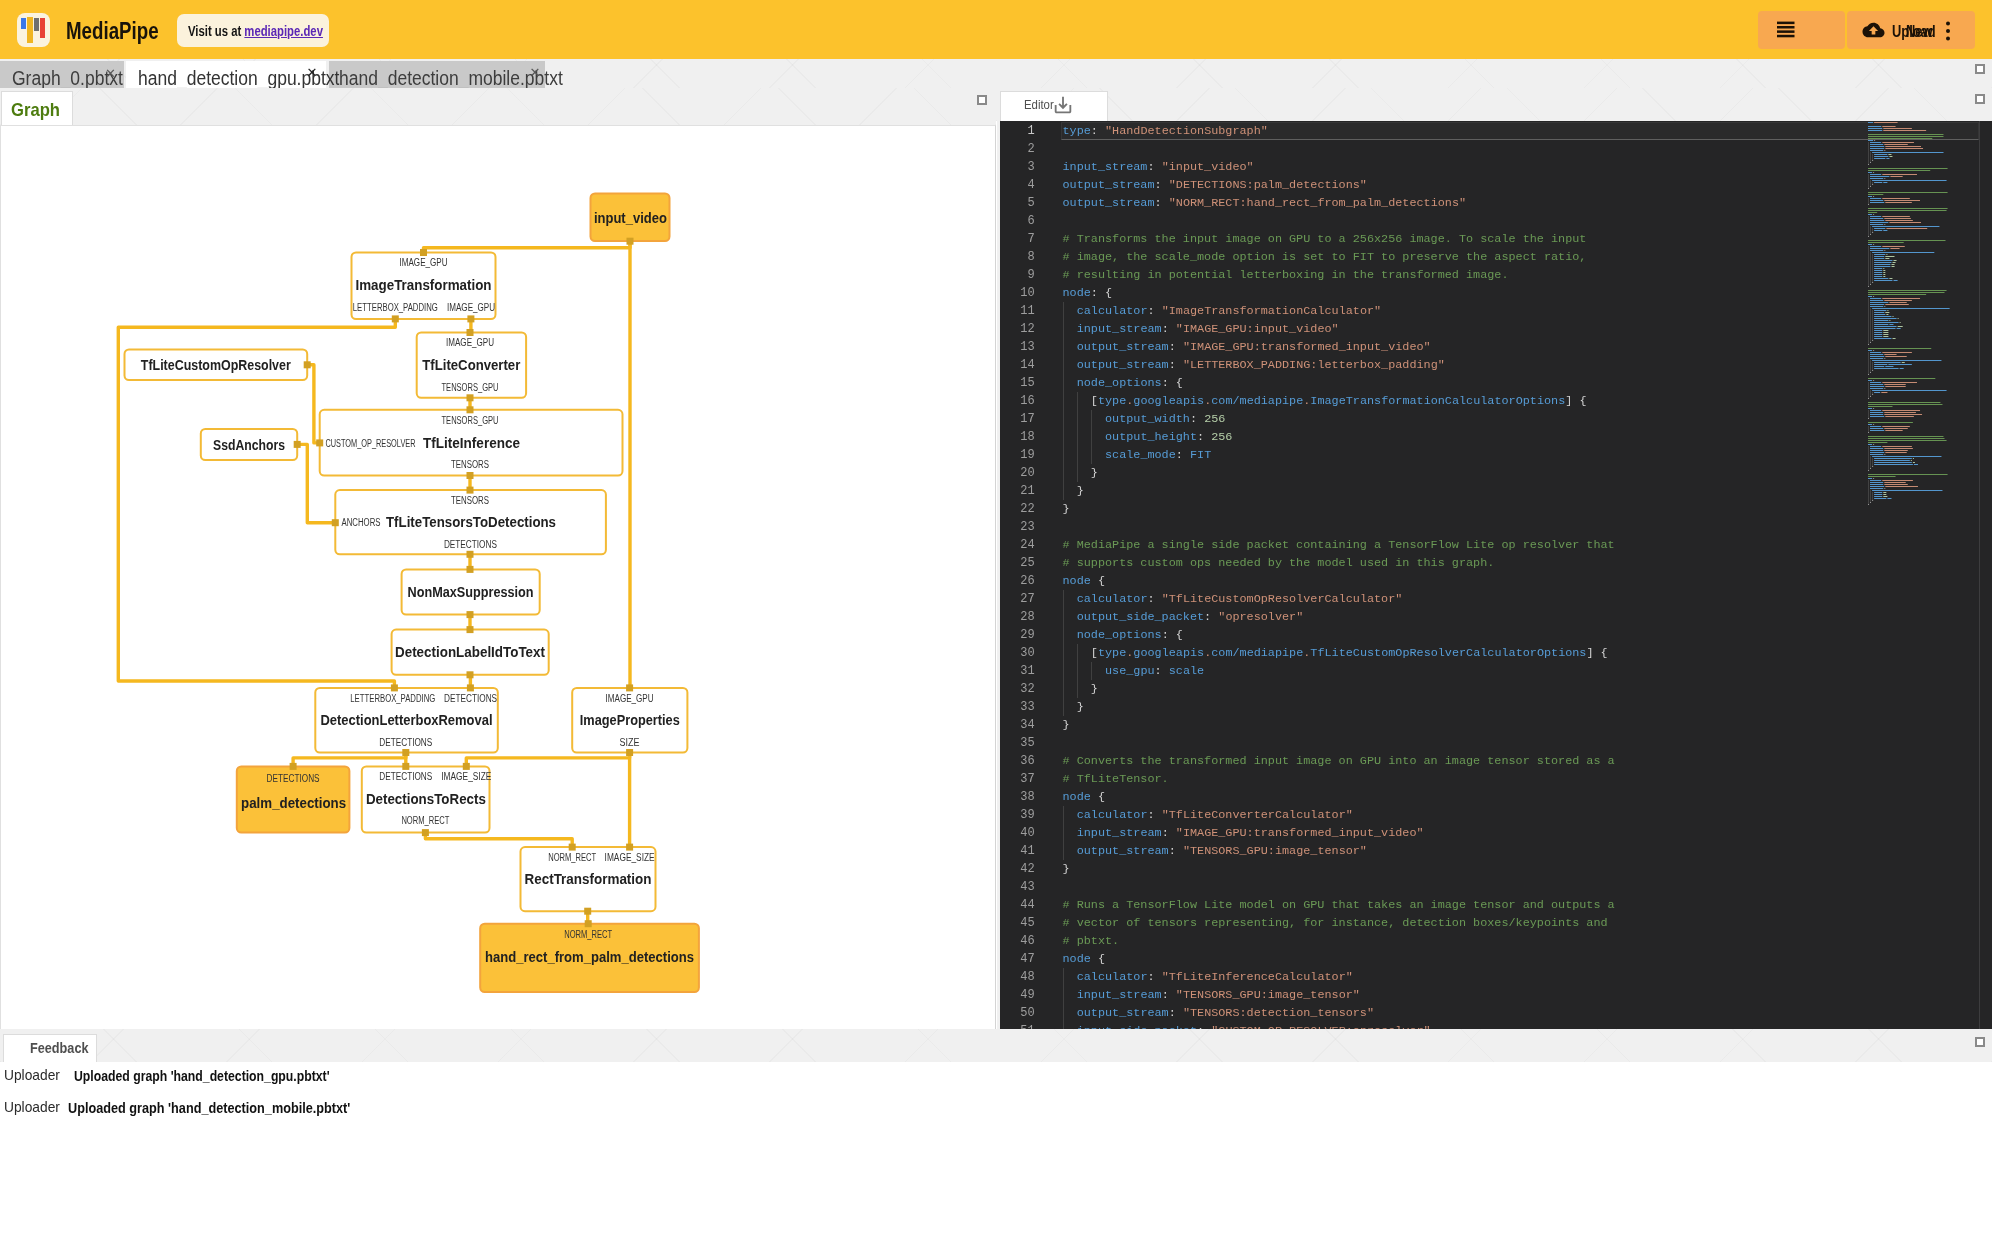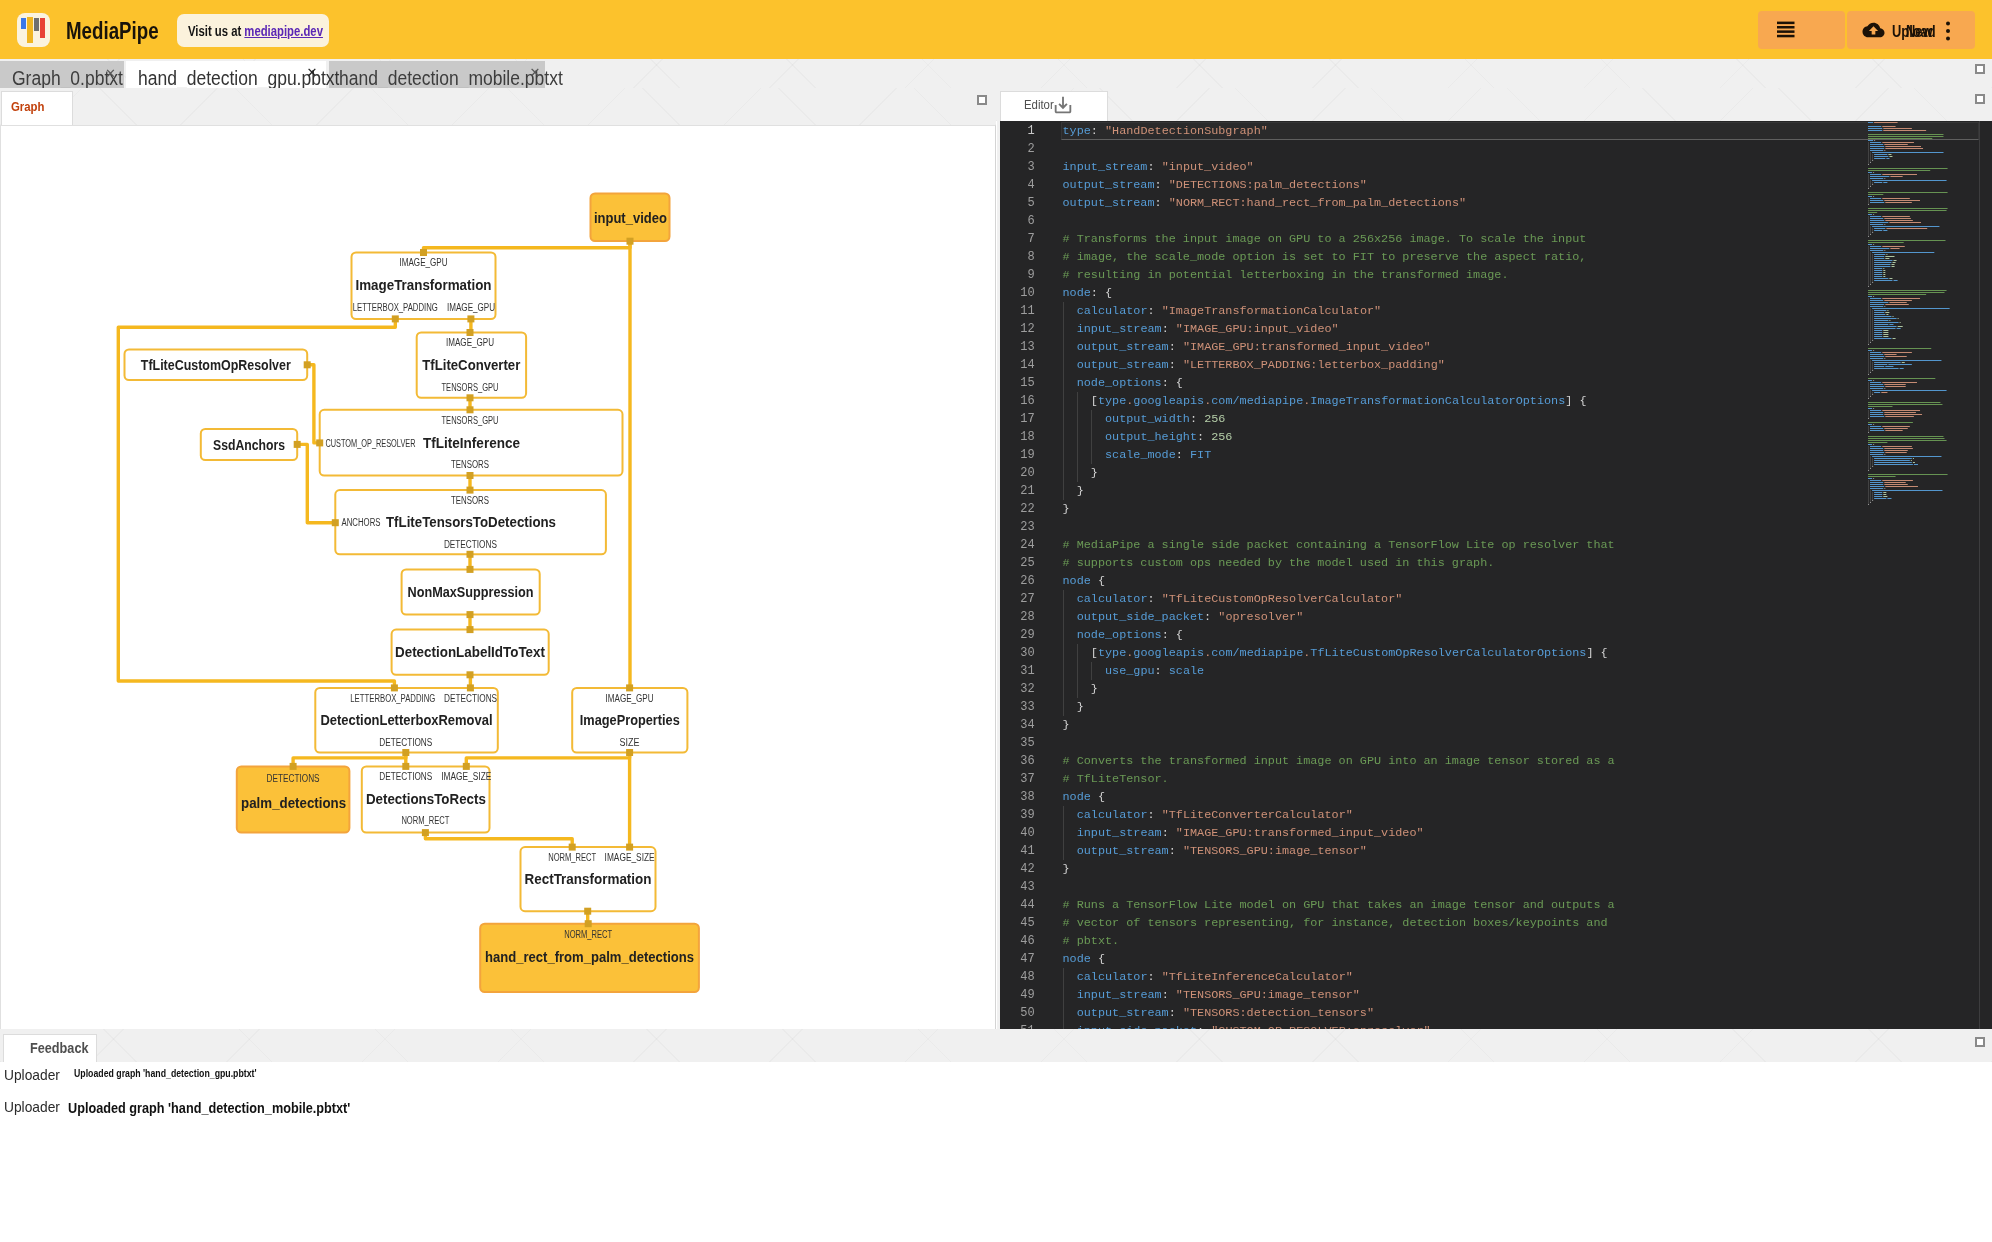--- a/index.html
+++ b/index.html
@@ -64,21 +64,21 @@
 <div class="tabtxt" style="left:137.5px;top:67px;color:#333"><span class="sx" style="transform:scaleX(.875)">hand_detection_gpu.pbtxt</span></div>
 <div class="tabtxt" style="left:339.3px;top:67px"><span class="sx" style="transform:scaleX(.875)">hand_detection_mobile.pbtxt</span></div>
 <div class="x" style="left:105px;top:66px">✕</div>
 <div class="x" style="left:306.5px;top:65px;color:#222">✕</div>
 <div class="x" style="left:529.5px;top:65px">✕</div>
 <div class="sq" style="left:1975px;top:64px"></div>
 
 <div class="abs hatch" style="left:0;top:88px;width:996px;height:37px"></div>
 <div class="abs hatch" style="left:996px;top:88px;width:996px;height:33px"></div>
 <div class="abs" style="left:1px;top:91px;width:72px;height:34px;background:#fff;border:1px solid #dcdcdc;border-bottom:none"></div>
-<div class="abs" style="left:11px;top:98.5px;font-size:13px;font-weight:bold;color:#c2410c"><span class="sx" style="transform:scaleX(.875)">Graph</span></div>
+<div class="abs" style="left:11px;top:98.5px;font-size:19px;font-weight:bold;color:#4d7c0f"><span class="sx" style="transform:scaleX(.875)">Graph</span></div>
 <div class="sq" style="left:977px;top:95px"></div>
 <div class="abs" style="left:999.8px;top:91px;width:108.5px;height:30px;background:#fff;border:1px solid #dcdcdc;border-bottom:none"></div>
 <div class="abs" style="left:1024px;top:97px;font-size:13px;font-weight:normal;color:#4f4f4f"><span class="sx" style="transform:scaleX(.875)">Editor</span></div>
 <svg class="abs" style="left:1052px;top:94px" width="22" height="22" viewBox="0 0 24 24">
     <path fill="#757575" d="M19 12v7H5v-7H3v7c0 1.1.9 2 2 2h14c1.1 0 2-.9 2-2v-7h-2zm-6 .67l2.59-2.58L17 11.5l-5 5-5-5 1.41-1.41L11 12.67V3h2v9.67z"></path>
   </svg>
 <div class="sq" style="left:1975px;top:94.3px"></div>
 
 <div class="abs" style="left:0;top:125px;width:996px;height:904px;background:#fff;border-left:1px solid #e0e0e0;border-top:1px solid #e0e0e0;border-right:1px solid #d4d4d4"></div>
 <div class="abs" style="left:997px;top:121px;width:3px;height:908px;background:#F0F0F0"></div>
@@ -830,15 +830,15 @@
     <rect x="1870.0" y="502.00" width="1.02" height="0.95" fill="#9a9a9a"></rect>
     <rect x="1868.0" y="504.00" width="1.02" height="0.95" fill="#9a9a9a"></rect>
   </svg>
 <div class="abs" style="left:1979px;top:120.6px;width:1px;height:908px;background:#3d3d3e"></div>
 
 <div class="abs hatch" style="left:0;top:1029px;width:1992px;height:33px"></div>
 <div class="abs" style="left:3px;top:1034px;width:94px;height:28px;background:#fff;border:1px solid #dcdcdc;border-bottom:none"></div>
 <div class="abs" style="left:30px;top:1040px;font-size:14.5px;font-weight:bold;color:#4f4f4f"><span class="sx" style="transform:scaleX(.875)">Feedback</span></div>
 <div class="sq" style="left:1975px;top:1036.5px"></div>
 <div class="abs" style="left:3.5px;top:1067px;font-size:14.5px;color:#2a2a2a"><span class="sx" style="transform:scaleX(.95)">Uploader</span></div>
-<div class="abs" style="left:74px;top:1067.5px;font-size:10px;font-weight:bold;color:#111"><span class="sx" style="transform:scaleX(.875)">Uploaded graph 'hand_detection_gpu.pbtxt'</span></div>
+<div class="abs" style="left:74px;top:1067.5px;font-size:14px;font-weight:bold;color:#111"><span class="sx" style="transform:scaleX(.875)">Uploaded graph 'hand_detection_gpu.pbtxt'</span></div>
 <div class="abs" style="left:3.5px;top:1099px;font-size:14.5px;color:#2a2a2a"><span class="sx" style="transform:scaleX(.95)">Uploader</span></div>
 <div class="abs" style="left:68px;top:1099.5px;font-size:14.5px;font-weight:bold;color:#111"><span class="sx" style="transform:scaleX(.875)">Uploaded graph 'hand_detection_mobile.pbtxt'</span></div>
 
 </body></html>

